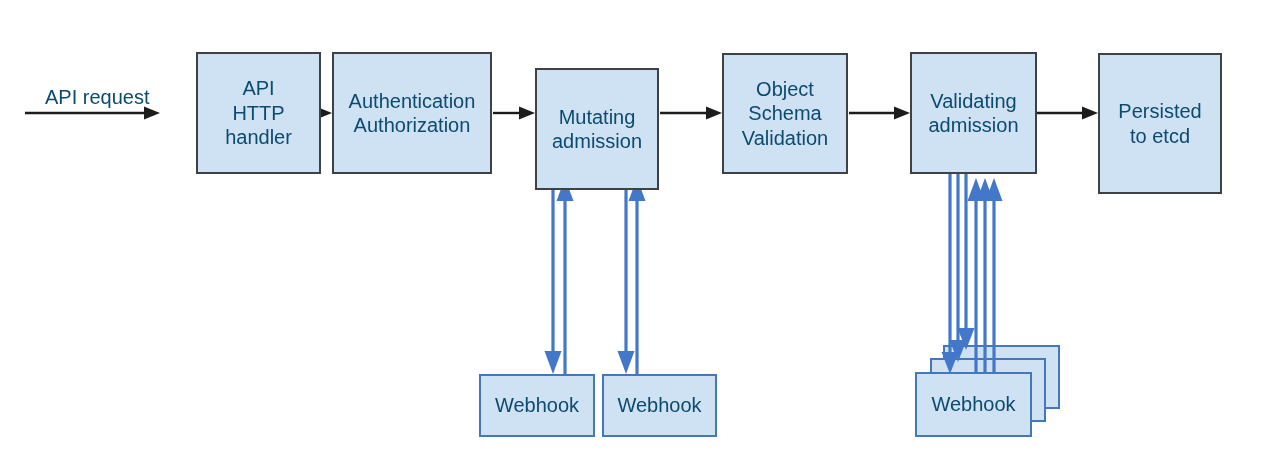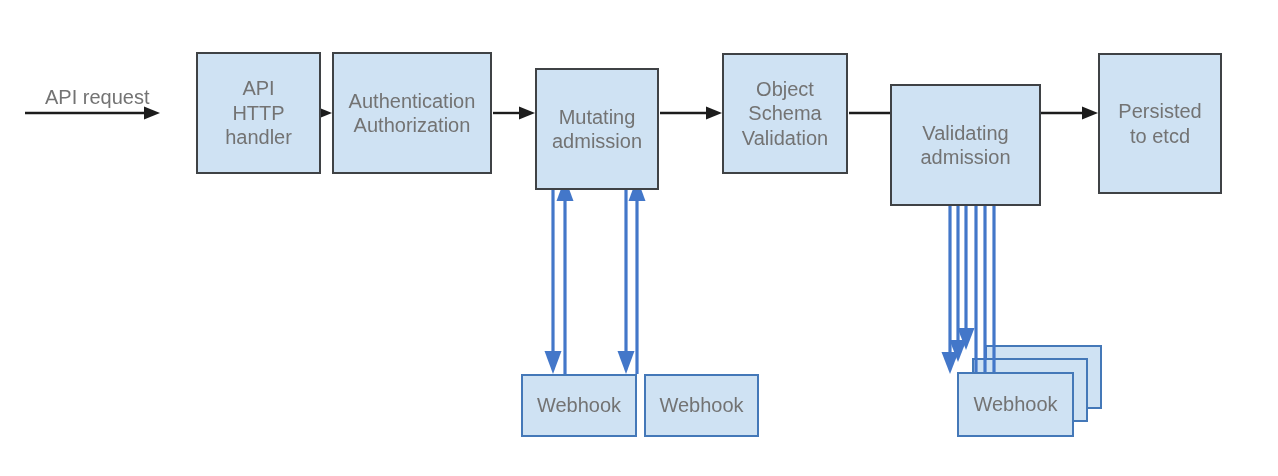--- a/index.html
+++ b/index.html
@@ -6,21 +6,21 @@
     margin: 0;
     padding: 0;
     background: #ffffff;
   }
   #canvas {
     position: relative;
     width: 1278px;
     height: 476px;
     background: #ffffff;
     font-family: "Liberation Sans", sans-serif;
-    color: #737373;
+    color: #0c4a6e;
     overflow: hidden;
   }
   
   #arrows {
     position: absolute;
     left: 0; top: 0;
     width: 1278px;
     height: 476px;
     z-index: 5;
   }
@@ -36,35 +36,34 @@
     text-align: center;
     white-space: pre-line;
     font-size: 20px;
     line-height: 1.22;
     z-index: 10;
   }
   .s1 { left: 160px; top: 52px;  width: 125px; height: 122px; margin-left: 36px; }
   .s2 { left: 332px; top: 52px;  width: 160px; height: 122px; }
   .s3 { left: 535px; top: 68px;  width: 124px; height: 122px; }
   .s4 { left: 722px; top: 53px;  width: 126px; height: 121px; }
-  .s5 { left: 890px; top: 52px;  width: 151px; height: 122px; margin-top: 32px; }
+  .s5 { left: 910px; top: 52px;  width: 127px; height: 122px; }
   .s6 { left: 1098px; top: 53px; width: 124px; height: 141px; }
 
   
   .webhook-box {
     position: absolute;
     box-sizing: border-box;
     background: var(--box-fill, #cfe2f3);
     border: 2px solid var(--webhook-border, #4478b8);
     display: flex;
     align-items: center;
     justify-content: center;
     text-align: right;
     font-size: 20px;
-    margin-left: 42px;
   }
   .wa { left: 479px; top: 374px; width: 116px; height: 63px; z-index: 10; }
   .wb { left: 602px; top: 374px; width: 115px; height: 63px; z-index: 10; }
   
   .wv-back  { left: 943px; top: 345px; width: 117px; height: 64px; z-index: 1; }
   .wv-mid   { left: 930px; top: 358px; width: 116px; height: 64px; z-index: 2; }
   .wv-front { left: 915px; top: 372px; width: 117px; height: 65px; z-index: 8; }
 
   
   .request-label {

